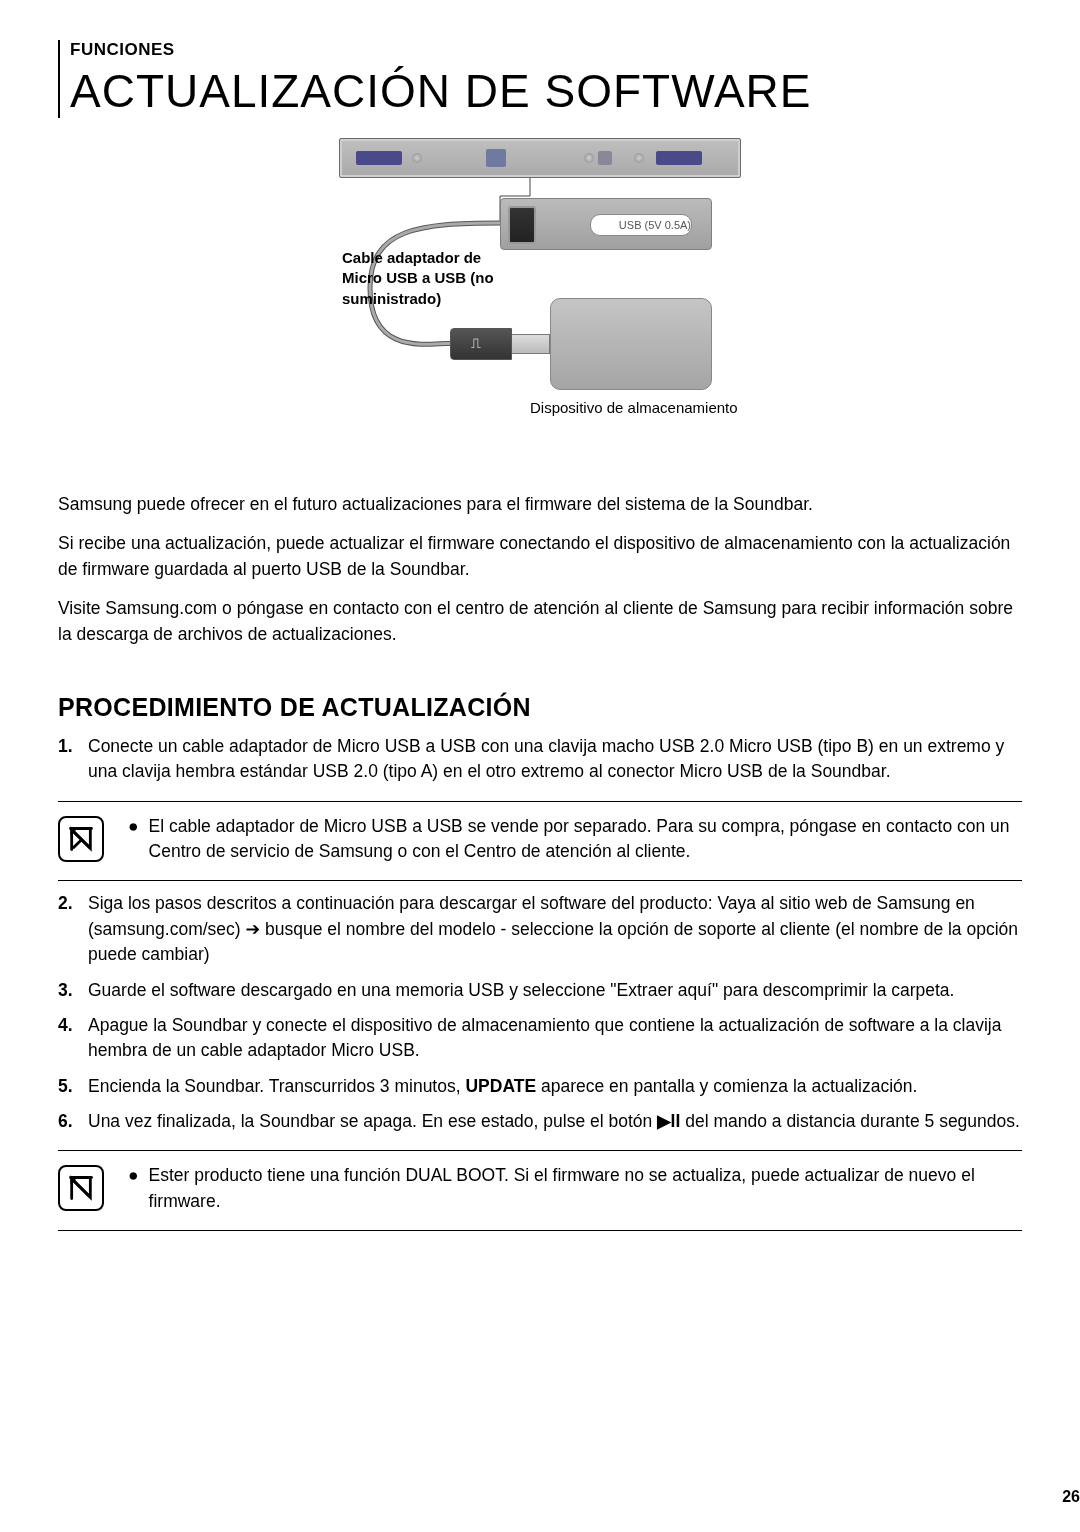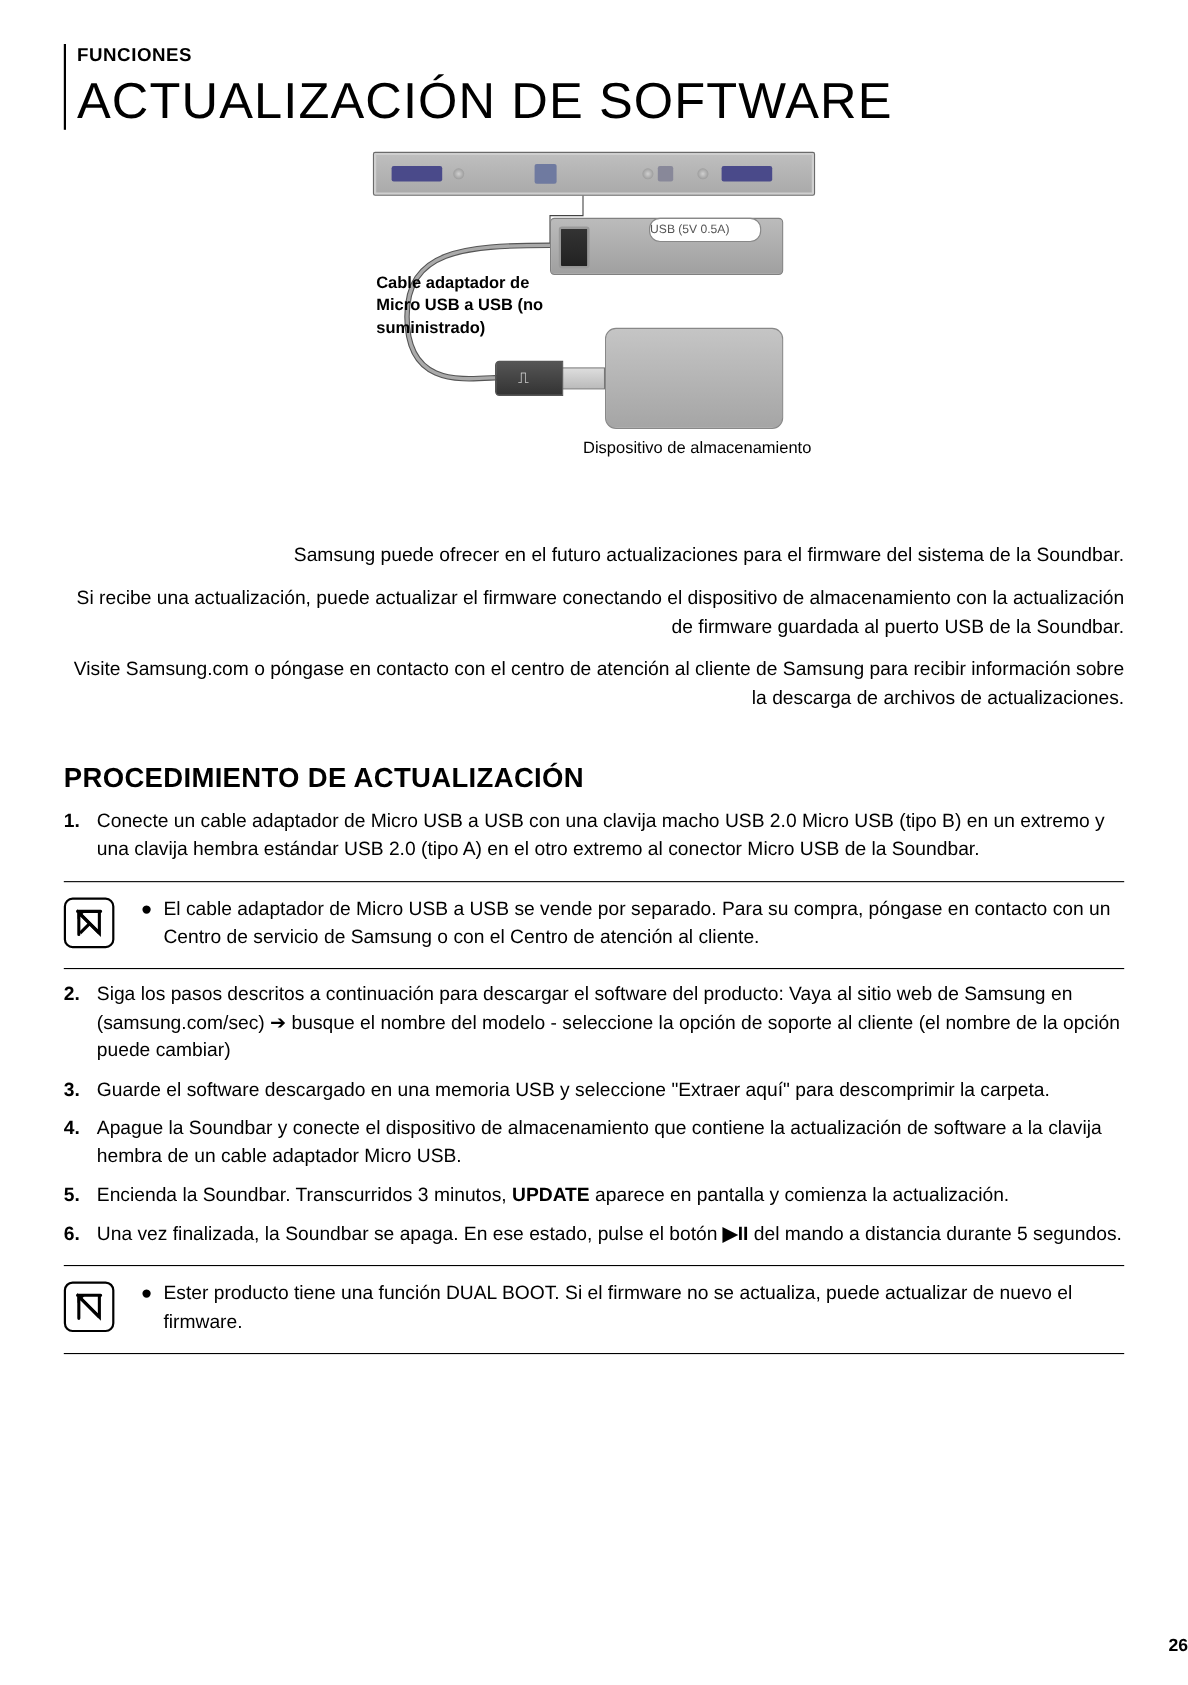--- a/index.html
+++ b/index.html
@@ -80,27 +80,27 @@
   .port-plug {
     position: absolute;
     left: 178px; top: 68px;
     width: 24px; height: 34px;
     background: linear-gradient(#333,#222);
     border: 2px solid #999;
     border-radius: 3px;
   }
   .port-label-badge {
     position: absolute;
-    left: 260px; top: 60px;
+    left: 260px; top: 76px;
     width: 100px; height: 20px;
     background: #fff;
     border: 1px solid #888;
     border-radius: 10px;
     font-size: 11px;
-    text-align: left;
+    text-align: right;
     line-height: 20px;
     color: #555;
   }
   .cable-label {
     position: absolute;
     left: 12px; top: 110px;
     width: 180px;
     font-weight: bold;
   }
   .storage-box {
@@ -138,21 +138,20 @@
     font-size: 15px;
   }
   .cable-path {
     position:absolute; left:0; top:0; width:420px; height:260px; pointer-events:none;
   }
   .diagram-space { height: 300px; }
   .body-text {
     font-size: 17.5px;
     line-height: 1.45;
     margin-top: 14px;
-    text-align: right;
   }
   .h2 {
     font-size: 25px;
     font-weight: bold;
     letter-spacing: 0.3px;
     margin-top: 46px;
     margin-bottom: 12px;
   }
   ol.steps {
     padding-left: 0;

